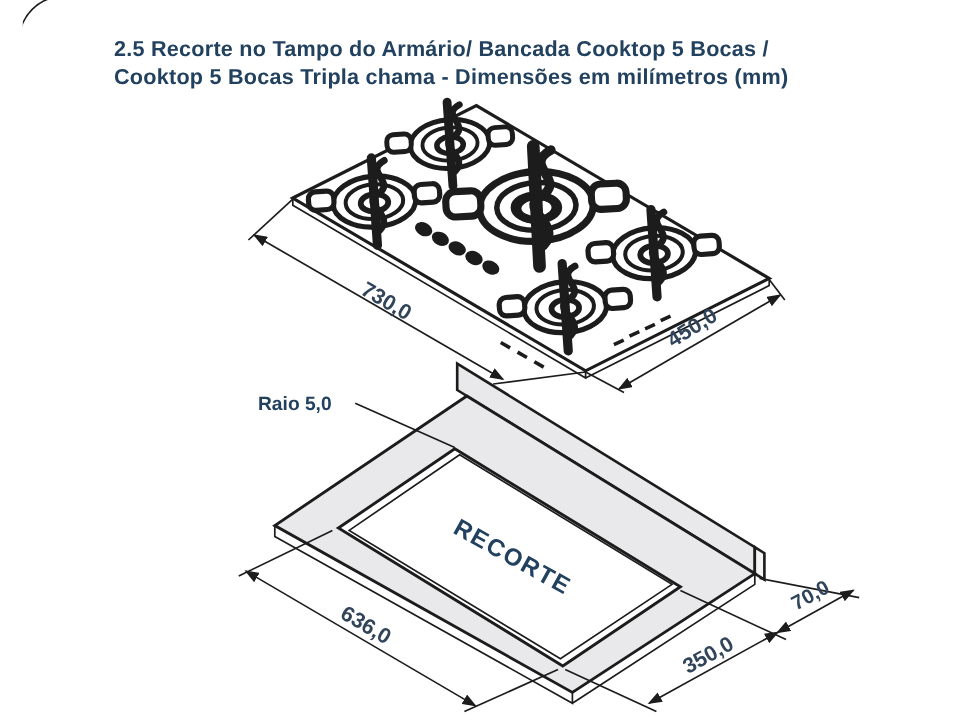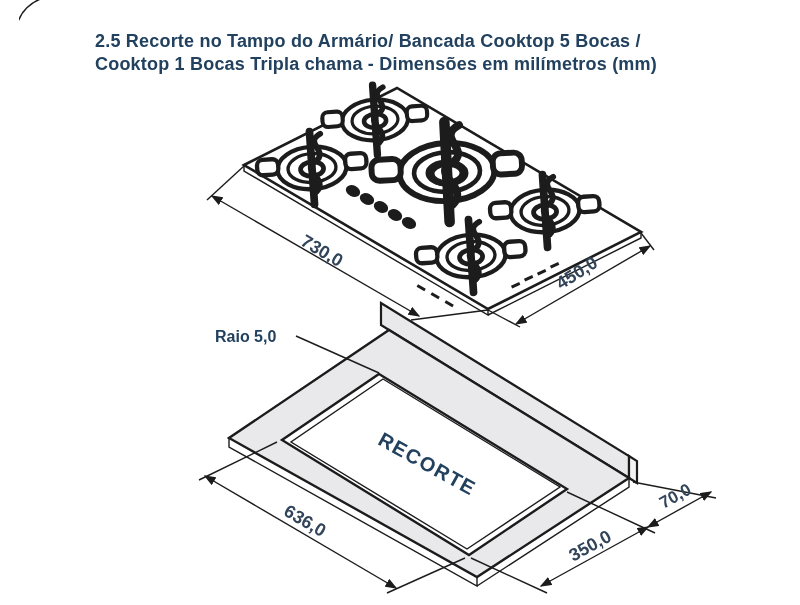--- a/index.html
+++ b/index.html
@@ -19,21 +19,21 @@
   .recorte-label{fill:#21415f;font-size:20px;letter-spacing:1.5px;}
   .thin{stroke:#1c1c1c;stroke-width:1.4;fill:none;}
 </style>
 </head>
 <body>
 
 <div id="canvas">
 
   <div id="title-block">
     <div>2.5 Recorte no Tampo do Armário/ Bancada Cooktop 5 Bocas /</div>
-    <div>Cooktop 1 Bocas Tripla chama - Dimensões em milímetros (mm)</div>
+    <div>Cooktop 5 Bocas Tripla chama - Dimensões em milímetros (mm)</div>
   </div>
 
   <svg width="800" height="605" viewBox="0 0 800 605">
 
     <defs>
       <marker id="arr" orient="auto-start-reverse" markerWidth="12" markerHeight="9" refX="10.5" refY="4.5" markerUnits="userSpaceOnUse">
         <path d="M0,0 L12,4.5 L0,9 Z" fill="#1c1c1c"></path>
       </marker>
 
       <g id="burner">

